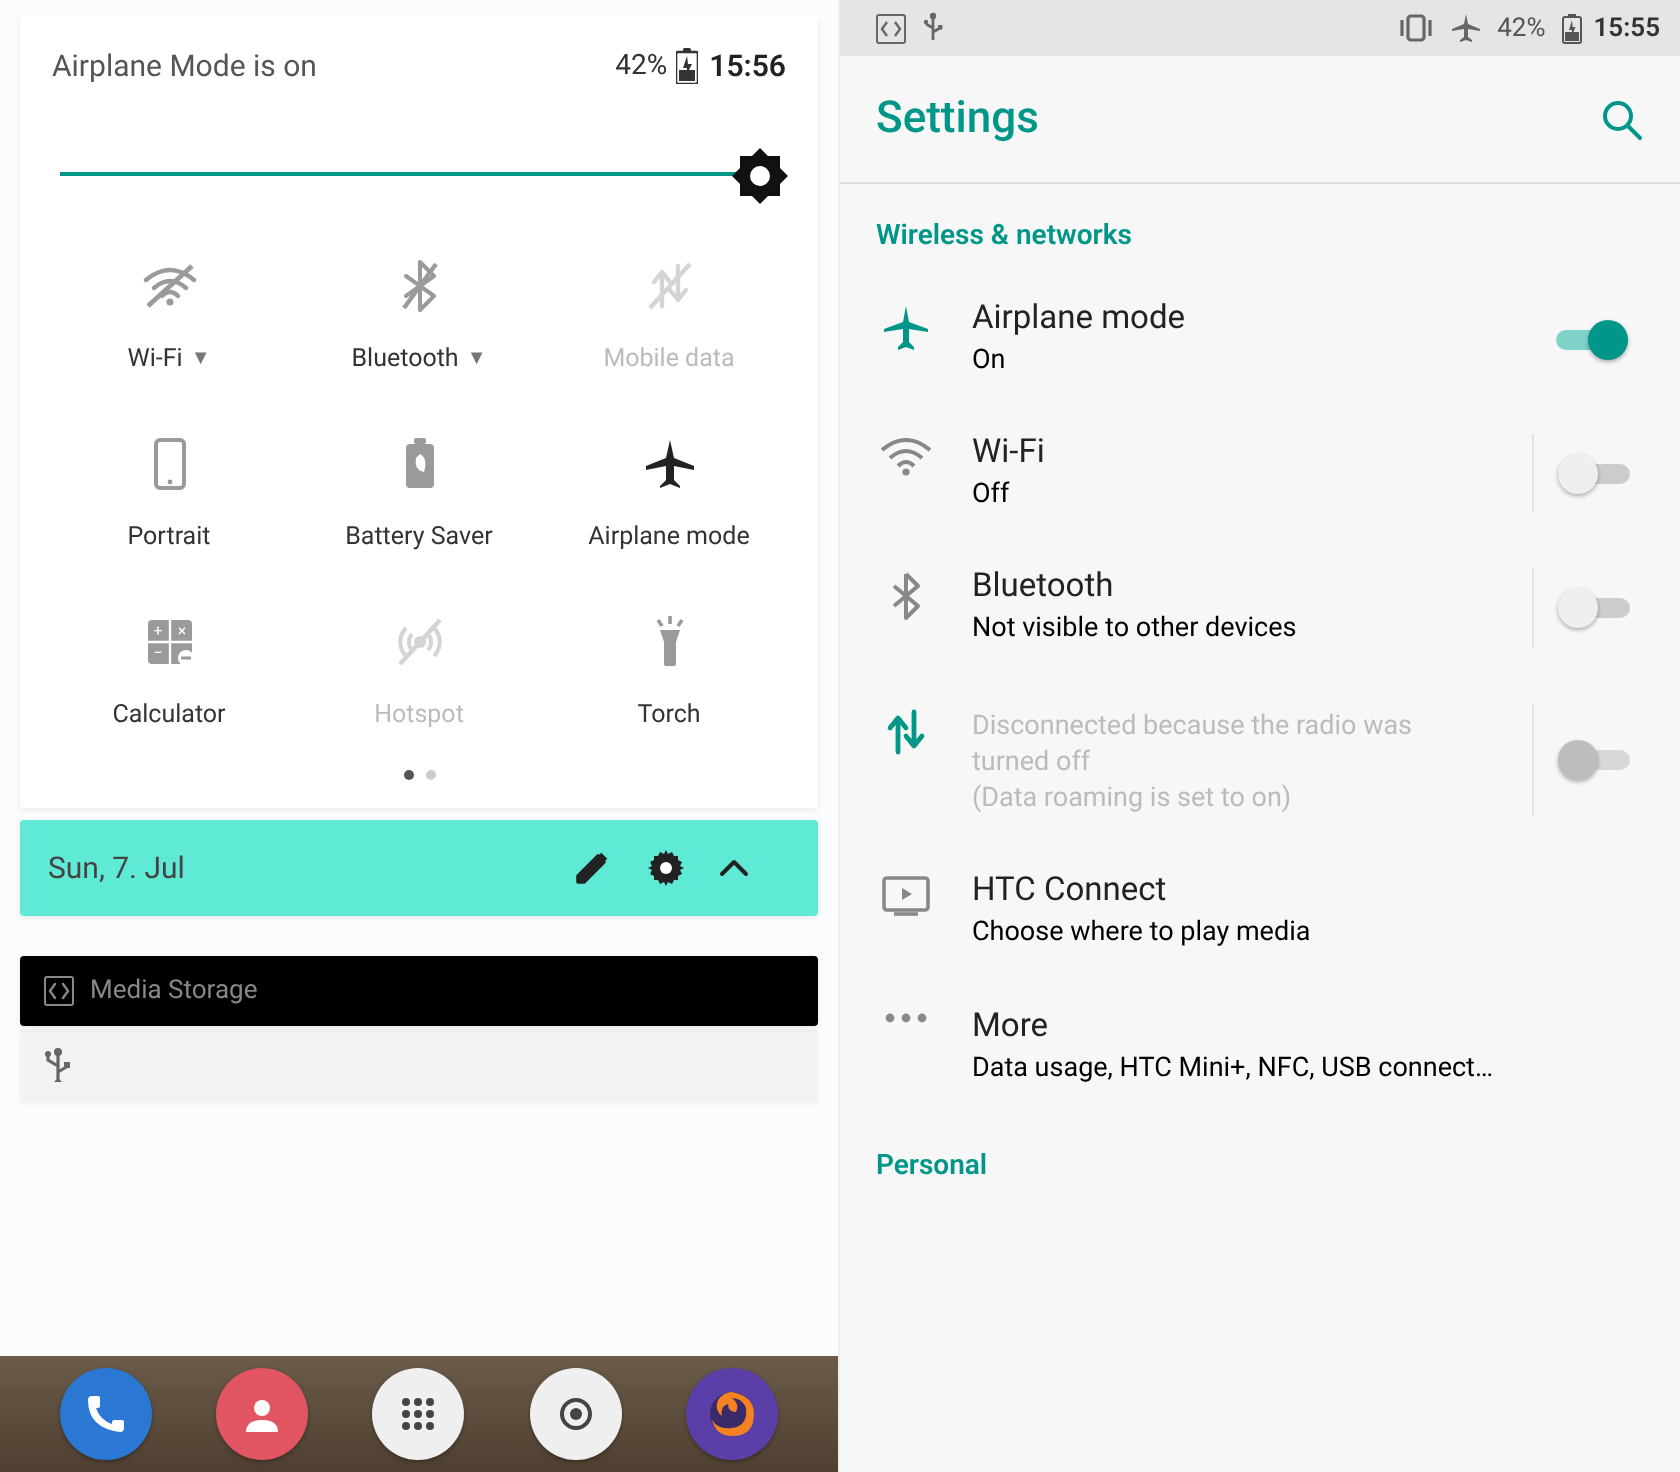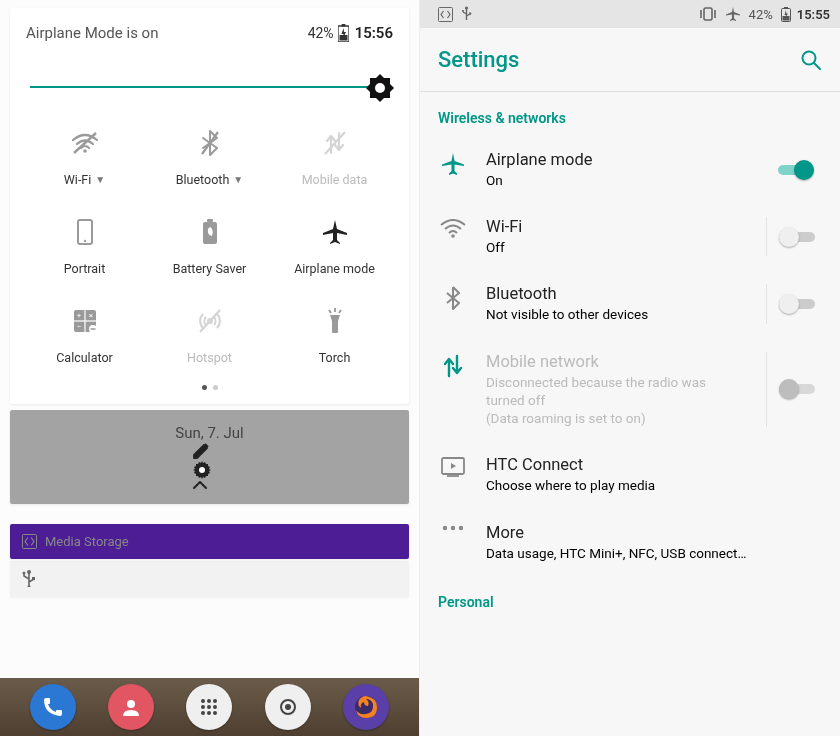--- a/index.html
+++ b/index.html
@@ -84,36 +84,35 @@
     display:flex;
     justify-content:center;
     gap:6px;
     margin-bottom: 6px;
   }
   .dot { width:5px; height:5px; border-radius:50%; background:#ccc; }
   .dot.active { background:#555; }
 
   .qs-footer-card {
     margin: 6px 10px 0 10px;
-    background: #a3a3a3;
+    background: #5eead4;
     border-radius: 2px;
     box-shadow: 0 1px 3px rgba(0,0,0,0.08);
     padding: 14px 14px;
     display:flex;
     align-items:center;
     font-size:15px;
     color:#444;
-    flex-direction:column;
   }
   .qs-footer-card .date { flex:1; }
   .qs-footer-card .fbtn { width:36px; text-align:center; color:#222; cursor:pointer; }
 
   .notif-card {
     margin: 20px 10px 0 10px;
-    background: #4c1d95;
+    background: #000000;
     border-radius:2px;
     box-shadow: 0 1px 3px rgba(0,0,0,0.08);
     padding: 10px 12px 6px 12px;
     font-size:13px;
     color:#888;
     position:relative;
   }
   .notif-card .row1 { display:flex; align-items:center; gap:8px; margin-bottom:4px;}
   .usb-banner {
     margin: 2px 10px 0 10px;
@@ -586,21 +585,20 @@
   </div>
 
   <div class="srow disabled">
     <span class="sicon">
       <svg width="22" height="24" viewBox="0 0 22 24">
           <path d="M7 22 L7 6 M3 10 L7 5 L11 10" stroke="currentColor" stroke-width="2.4" fill="none" stroke-linecap="round" stroke-linejoin="round"></path>
           <path d="M15 2 L15 18 M11 14 L15 19 L19 14" stroke="currentColor" stroke-width="2.4" fill="none" stroke-linecap="round" stroke-linejoin="round"></path>
         </svg>
     </span>
     <div class="body">
-      <div class="t">Mobile network</div>
       <div class="s" style="white-space:pre-line">Disconnected because the radio was turned off
 (Data roaming is set to on)</div>
     </div>
     <div class="toggle-wrap">
         <div class="tgl dim">
           <div class="track"></div>
           <div class="knob"></div>
         </div>
       </div>
   </div>

